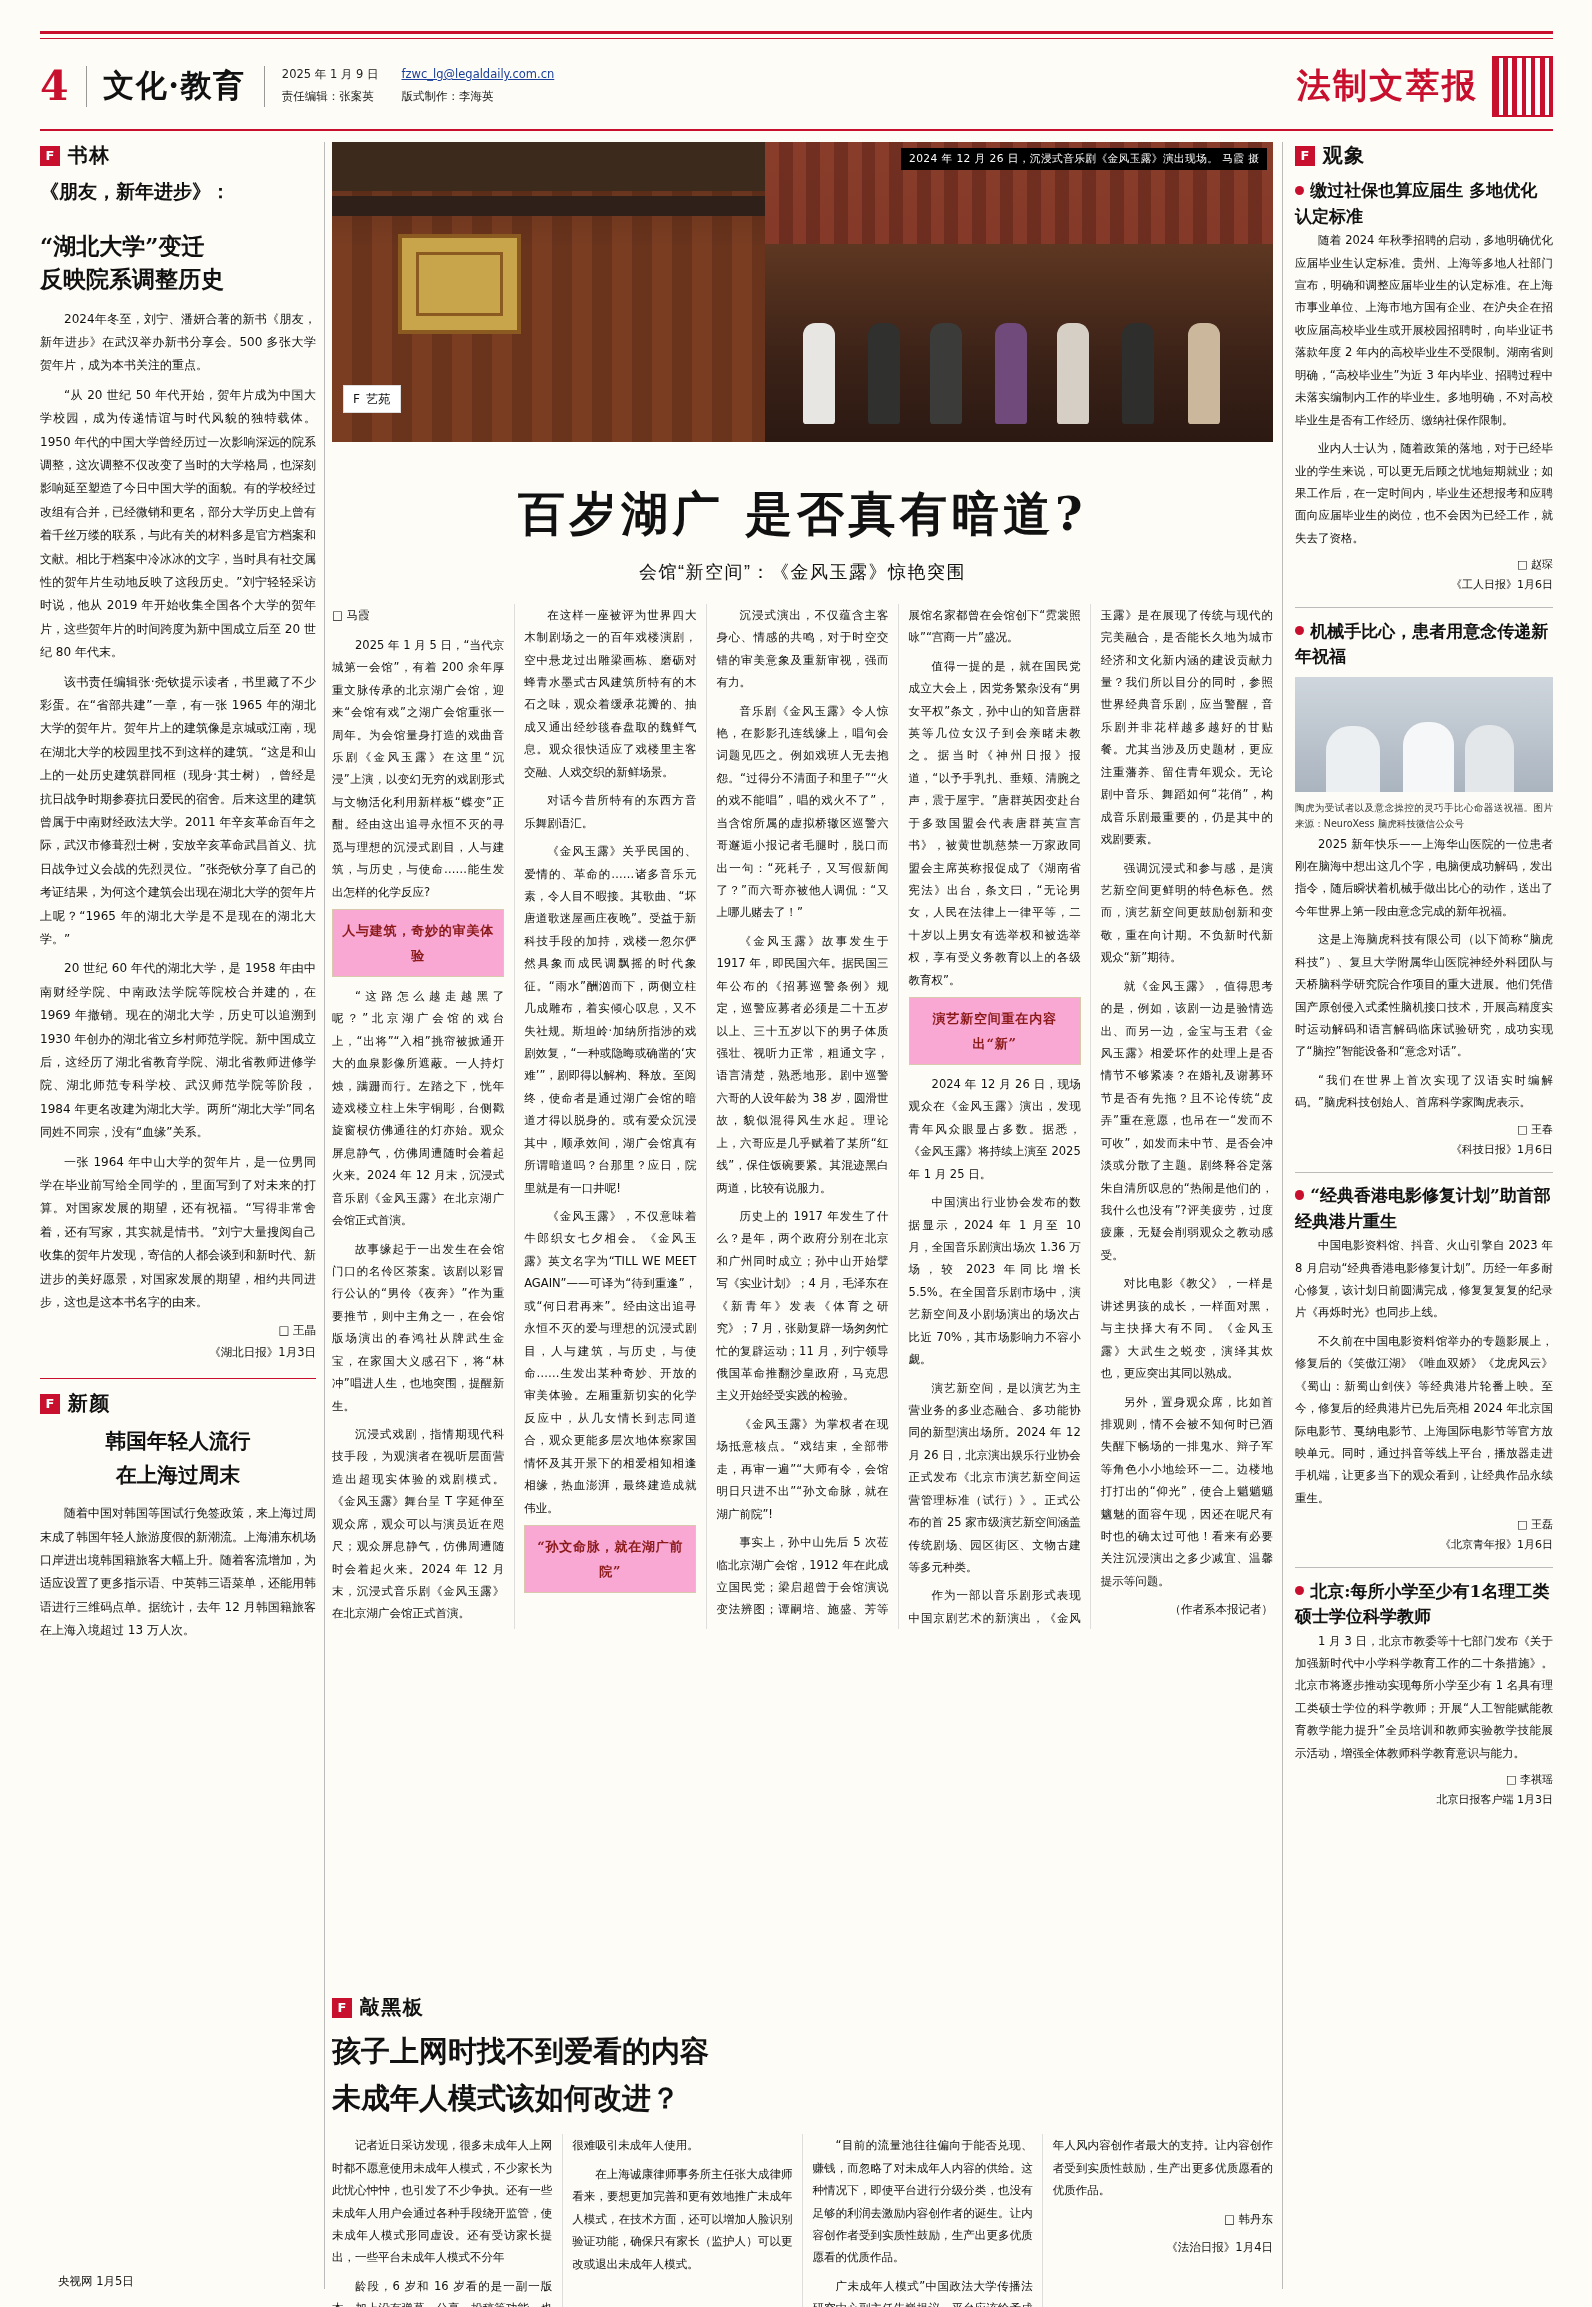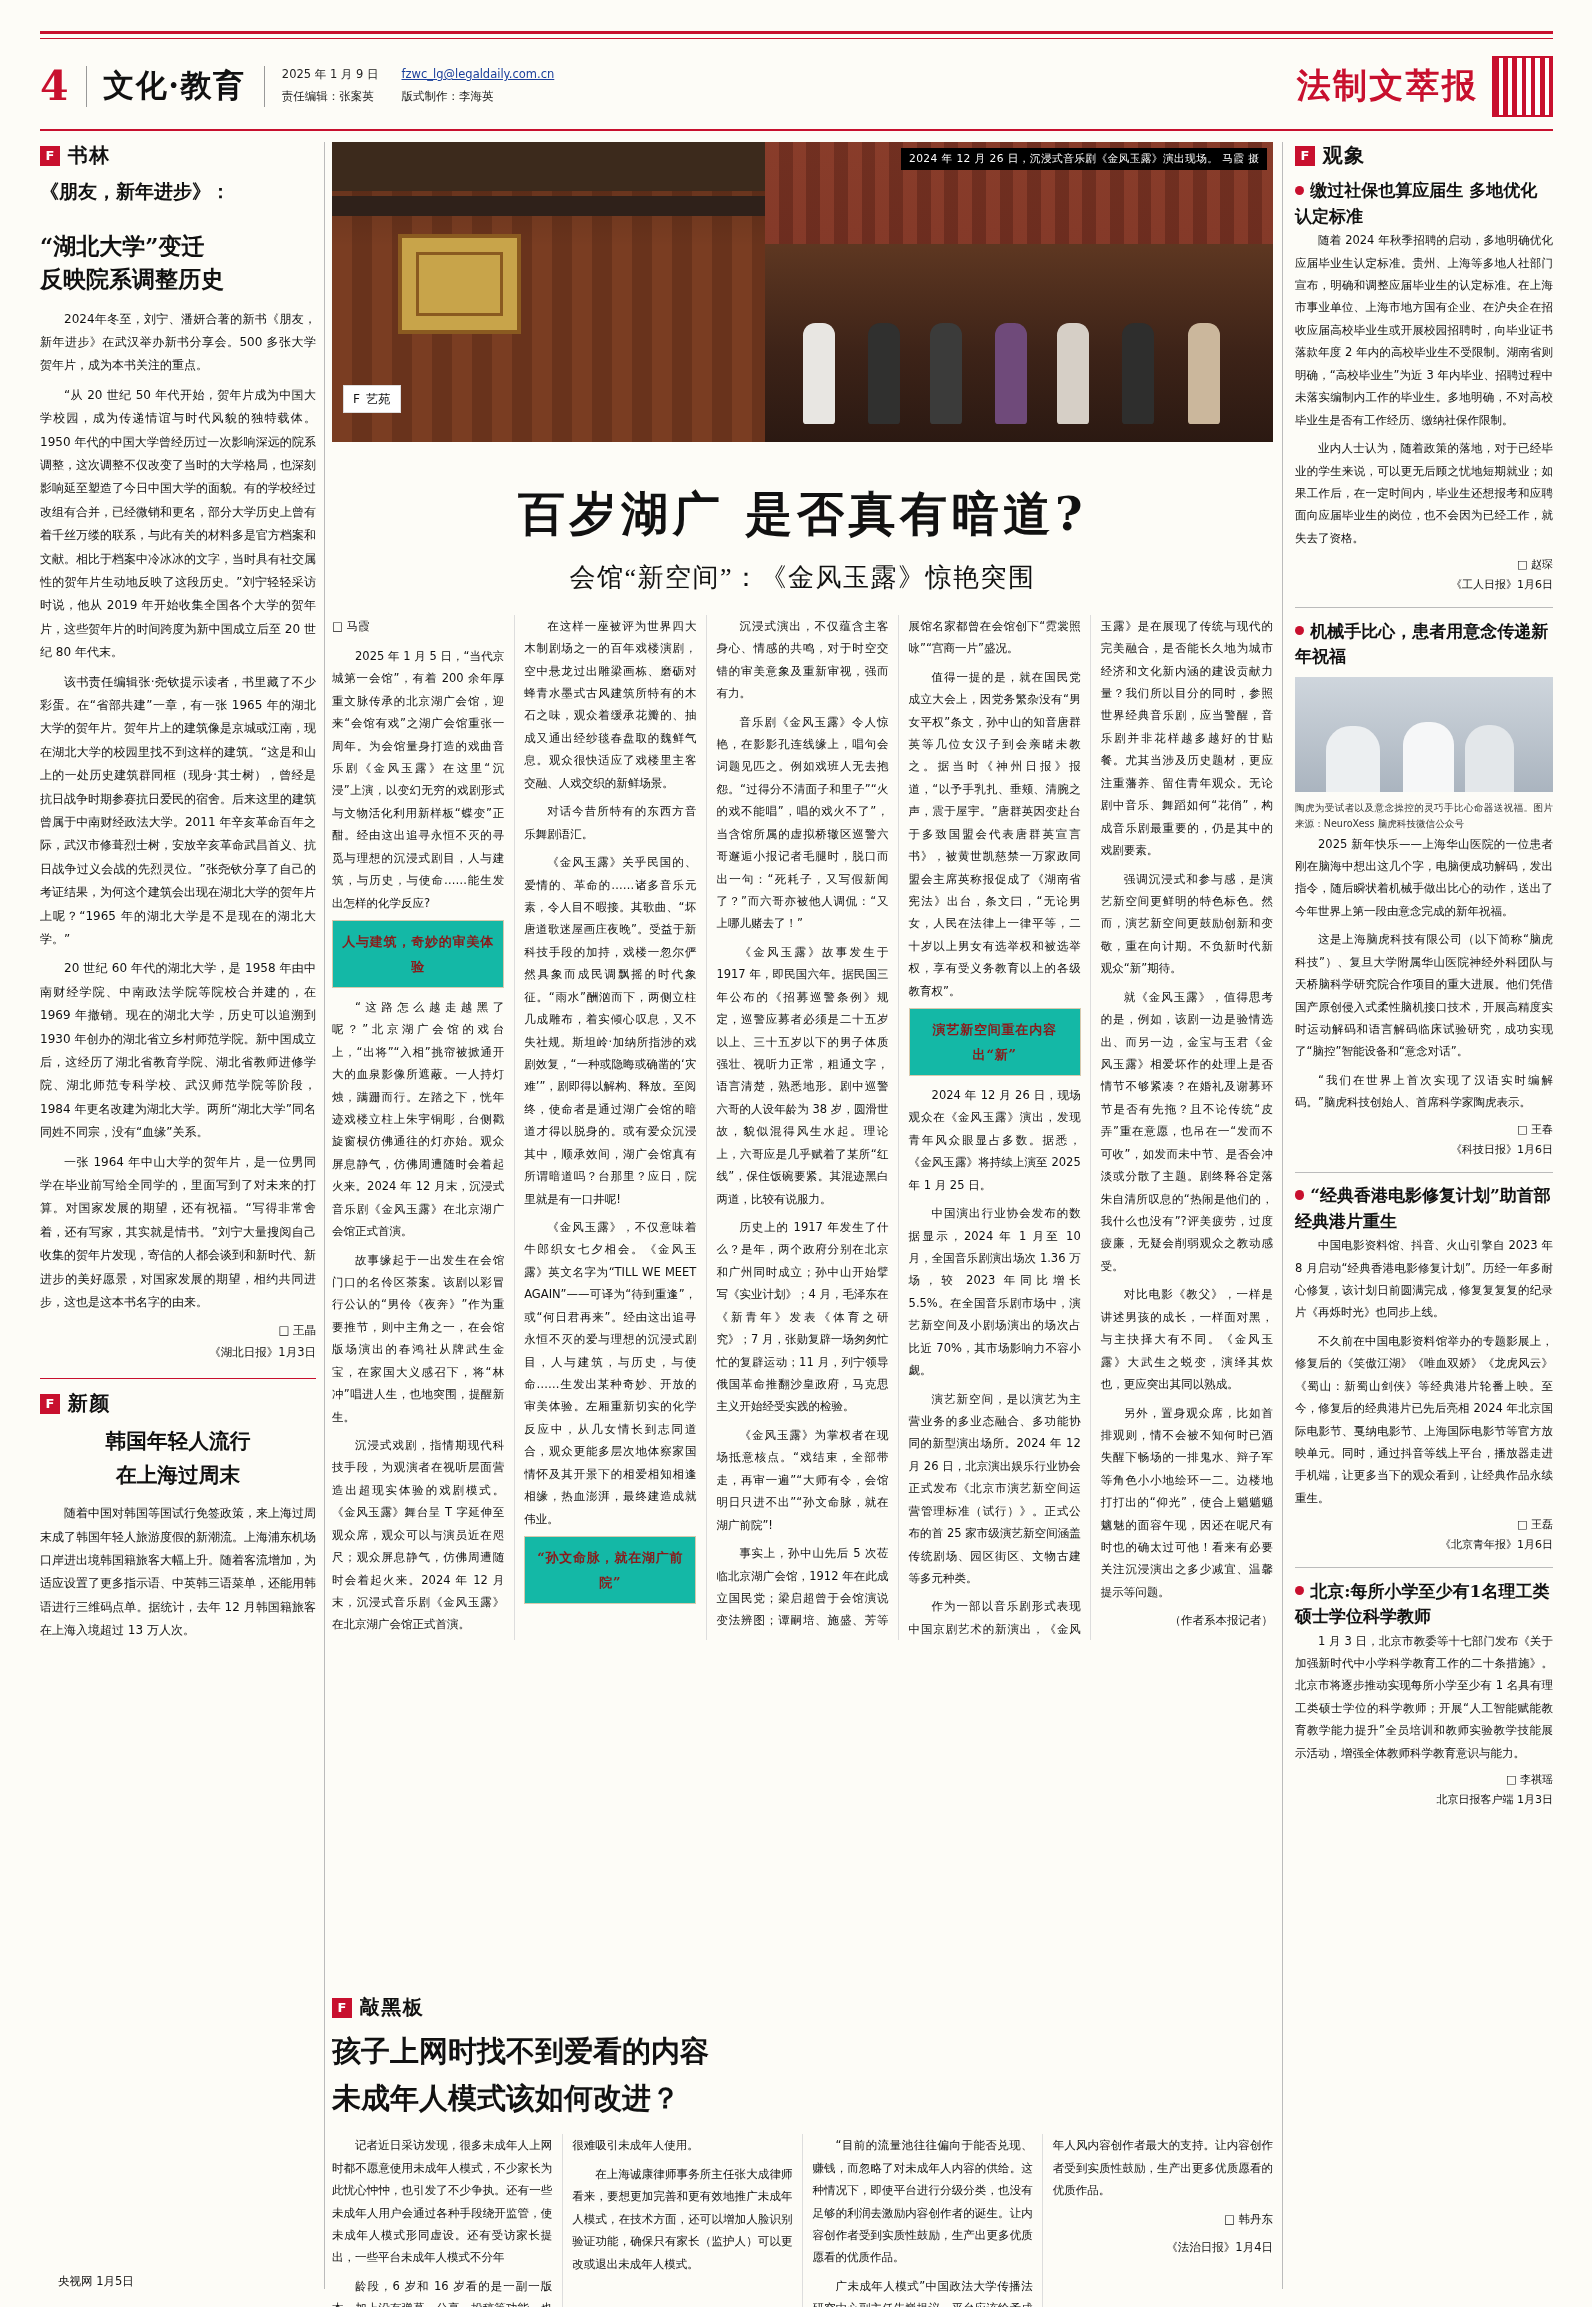--- a/index.html
+++ b/index.html
@@ -68,26 +68,26 @@
   .photo .sign-board{position:absolute;left:7%;top:92px;width:115px;height:92px;background:#c8a44a;border:4.6px solid #8a5a20;}
   .photo .sign-board:after{content:"";position:absolute;left:13.8px;top:13.8px;right:13.8px;bottom:13.8px;border:3.1px solid #8a5a20;}
   .photo .stage{position:absolute;right:0;top:0;width:54%;height:100%;background:linear-gradient(180deg,#7d4a2a,#3d2318 70%,#2b1912);}
   .photo .curtain{position:absolute;right:0;top:0;width:54%;height:34%;background:repeating-linear-gradient(90deg,#8b3a2a 0 13.8px,#6f2b1f 13.8px 27.6px);opacity:.85;}
   .photo .figs{position:absolute;right:2%;bottom:6%;width:50%;height:48%;}
   .photo .fig{position:absolute;bottom:0;width:32px;height:70%;border-radius:12.2px 12.2px 3.1px 3.1px;}
   .photo-caption{position:absolute;right:6.1px;top:6.1px;background:#000;color:#fff;font-size:10.7px;padding:3.8px 7.7px;letter-spacing:0.4px;}
 
   .art-flag{position:absolute;left:10.7px;top:243px;background:#fff;padding:4.6px 9.2px;display:flex;align-items:center;gap:6.1px;border:0.8px solid #ddd;}
   .headline{font-family:"DejaVu Serif","Liberation Serif",serif;font-size:47px;font-weight:bold;text-align:center;letter-spacing:4.6px;margin:41px 0 13.8px;}
-  .subhead{font-family:Liberation Serif, serif;font-size:26px;text-align:center;letter-spacing:1.5px;margin-bottom:20px;}
+  .subhead{font-family:Liberation Sans, sans-serif;font-size:18px;text-align:center;letter-spacing:1.5px;margin-bottom:20px;}
   .byline{font-size:11.5px;margin-bottom:7.7px;}
 
   .mid-cols{column-count:5;column-gap:20px;column-rule:0.8px solid #ddd;font-size:11.5px;line-height:1.95;text-align:justify;margin-top:12px;}
   .mid-cols p{margin:0 0 6.1px;text-indent:2em;}
-  .boxnote{break-inside:avoid;background:#14b8a6;border:0.8px solid #d8c9ad;padding:7.7px 9.2px;margin:6.1px 0 7.7px;}
+  .boxnote{break-inside:avoid;background:#f9a8d4;border:0.8px solid #d8c9ad;padding:7.7px 9.2px;margin:6.1px 0 7.7px;}
   .boxnote .bt{font-size:13px;font-weight:bold;color:#8a1a1a;text-align:center;font-family:"DejaVu Serif","Liberation Serif",serif;letter-spacing:0.8px;}
   .author-note{text-align:right;font-size:11.5px;margin-top:6.1px;}
 
   
   .bottom-box{position:absolute;left:292px;width:941px;bottom:18.4px;height:276px;}
   .bb-title{font-family:"DejaVu Serif","Liberation Serif",serif;font-size:29px;font-weight:bold;text-align:left;line-height:1.5;margin:4.6px 0 13.8px;}
   .bb-cols{column-count:4;column-gap:20px;column-rule:0.8px solid #ddd;font-size:11.5px;line-height:1.95;text-align:justify;}
   .bb-cols p{margin:0 0 6.1px;text-indent:2em;}
 
   

